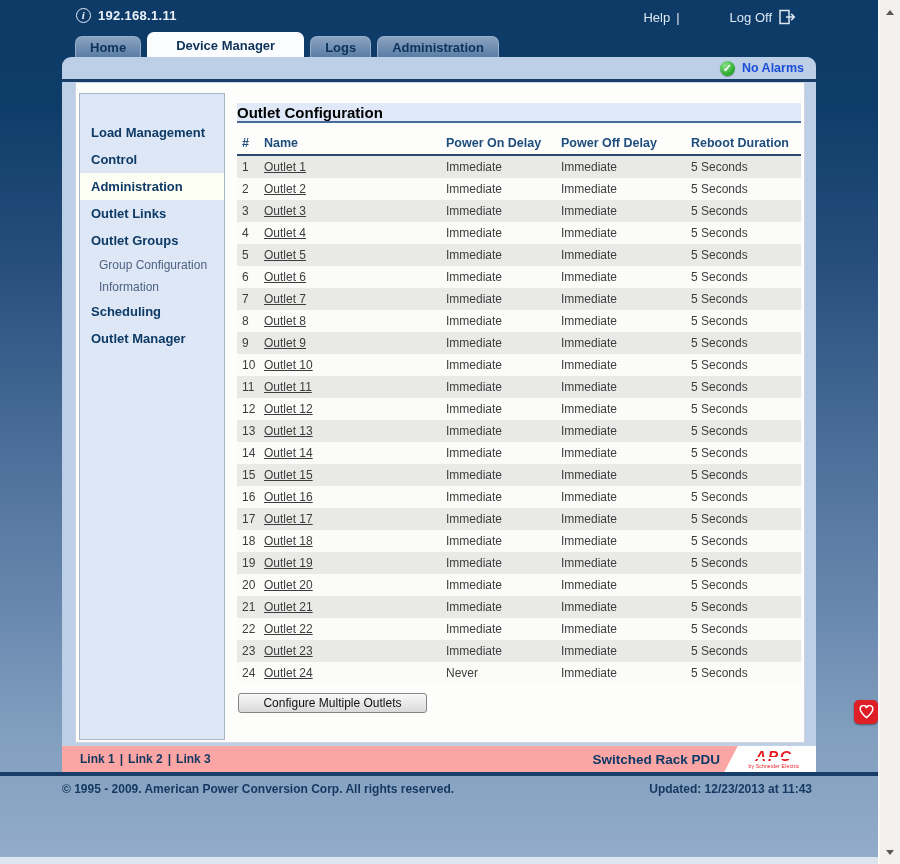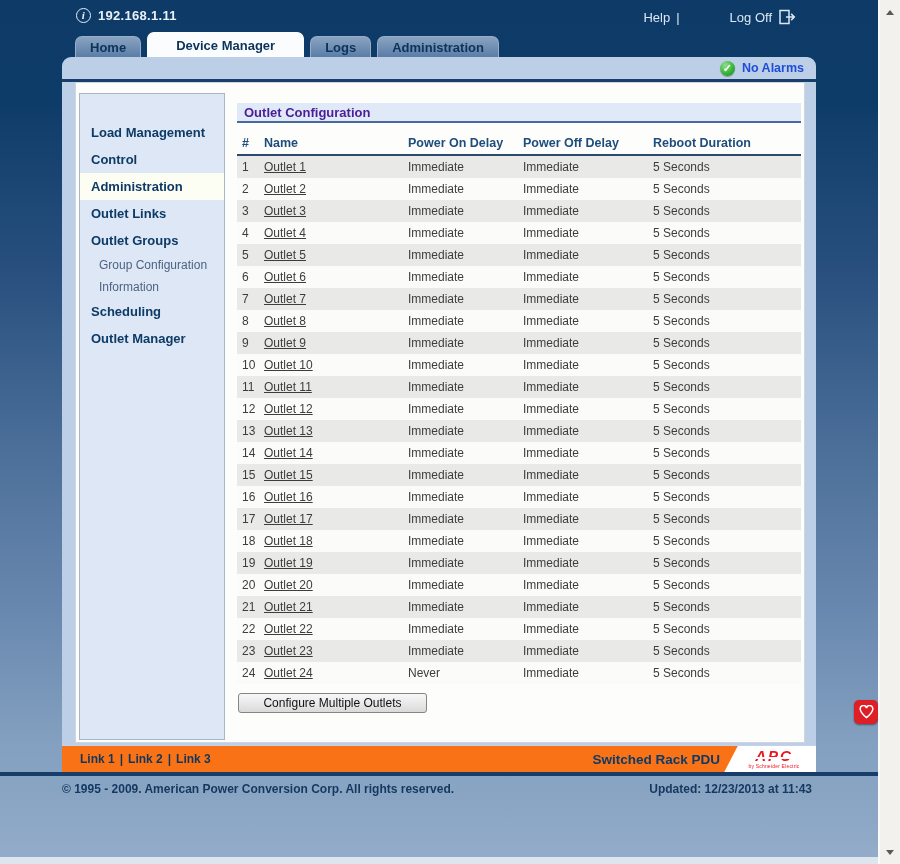--- a/index.html
+++ b/index.html
@@ -46,39 +46,39 @@
   .sidebar { position:absolute; left:3px; top:10px; width:146px; height:647px;
              background:#dde7f6; border:1px solid #a9b5c9; padding-top:25px; }
   .sb-item { cursor:pointer; }
   .sb-item.lvl1 { font-size:13px; font-weight:bold; color:#0e3a66; padding:6px 4px 6px 11px; }
   .sb-item.lvl2 { font-size:12px; color:#4e6382; padding:4px 16px 4px 19px; line-height:14px; }
   .sb-item.sel { background:#fcfdf3; }
 
   
   .main { position:absolute; left:161px; top:20px; width:564px; }
   .title-bar { height:20px; line-height:20px; background:#dfe9f8; border-bottom:2px solid #47699b;
-               color:#4c1d95; font-size:13px; font-weight:bold; padding-left:7px; }
+               color:#000000; font-size:15px; font-weight:bold; }
   .thead { display:flex; margin-top:13px; padding-bottom:4px; border-bottom:2px solid #29496f;
            color:#1e4d7d; font-size:12.5px; font-weight:bold; }
   .c0 { width:27px; padding-left:5px; }
-  .c1 { width:144px; }
+  .c1 { width:182px; }
   .c2 { width:115px; }
   .c3 { width:130px; }
   .c4 { flex:1; }
   .tr { display:flex; align-items:center; height:22px; font-size:12px; color:#3d3d3d; }
   .tr.odd  { background:#e9e9e7; }
   .tr.even { background:#fbfbf9; }
   .outlet-link { color:#3d3d3d; text-decoration:underline; cursor:pointer; }
   .config-btn { display:block; margin:9px 0 0 1px; width:189px; height:20px; font-size:12px;
                 font-family:"Liberation Sans",sans-serif; color:#111;
                 background:linear-gradient(#f8f8f8,#dadada); border:1px solid #858585;
                 border-radius:3px; cursor:pointer; }
 
   
-  .footer-bar { position:absolute; left:0; bottom:0; width:100%; height:27px; background:#f97316;
+  .footer-bar { position:absolute; left:0; bottom:0; width:100%; height:27px; background:#fca5a5;
                 border-top:1px solid #c3d2e6; display:flex; align-items:center;
                 justify-content:space-between; }
   .footer-links { padding-left:18px; font-size:12px; font-weight:bold; color:#12365e; }
   .footer-links .flink { cursor:pointer; }
   .footer-links .sep { margin:0 5px; }
   .footer-right { display:flex; align-items:center; height:100%; }
   .product-name { font-size:13.5px; font-weight:bold; color:#0d3a66; margin-right:4px; }
   .apc-logo { position:relative; width:92px; height:27px; background:#fff;
               clip-path:polygon(14px 0,100% 0,100% 100%,0 100%);
               display:flex; flex-direction:column; align-items:center; justify-content:center;

